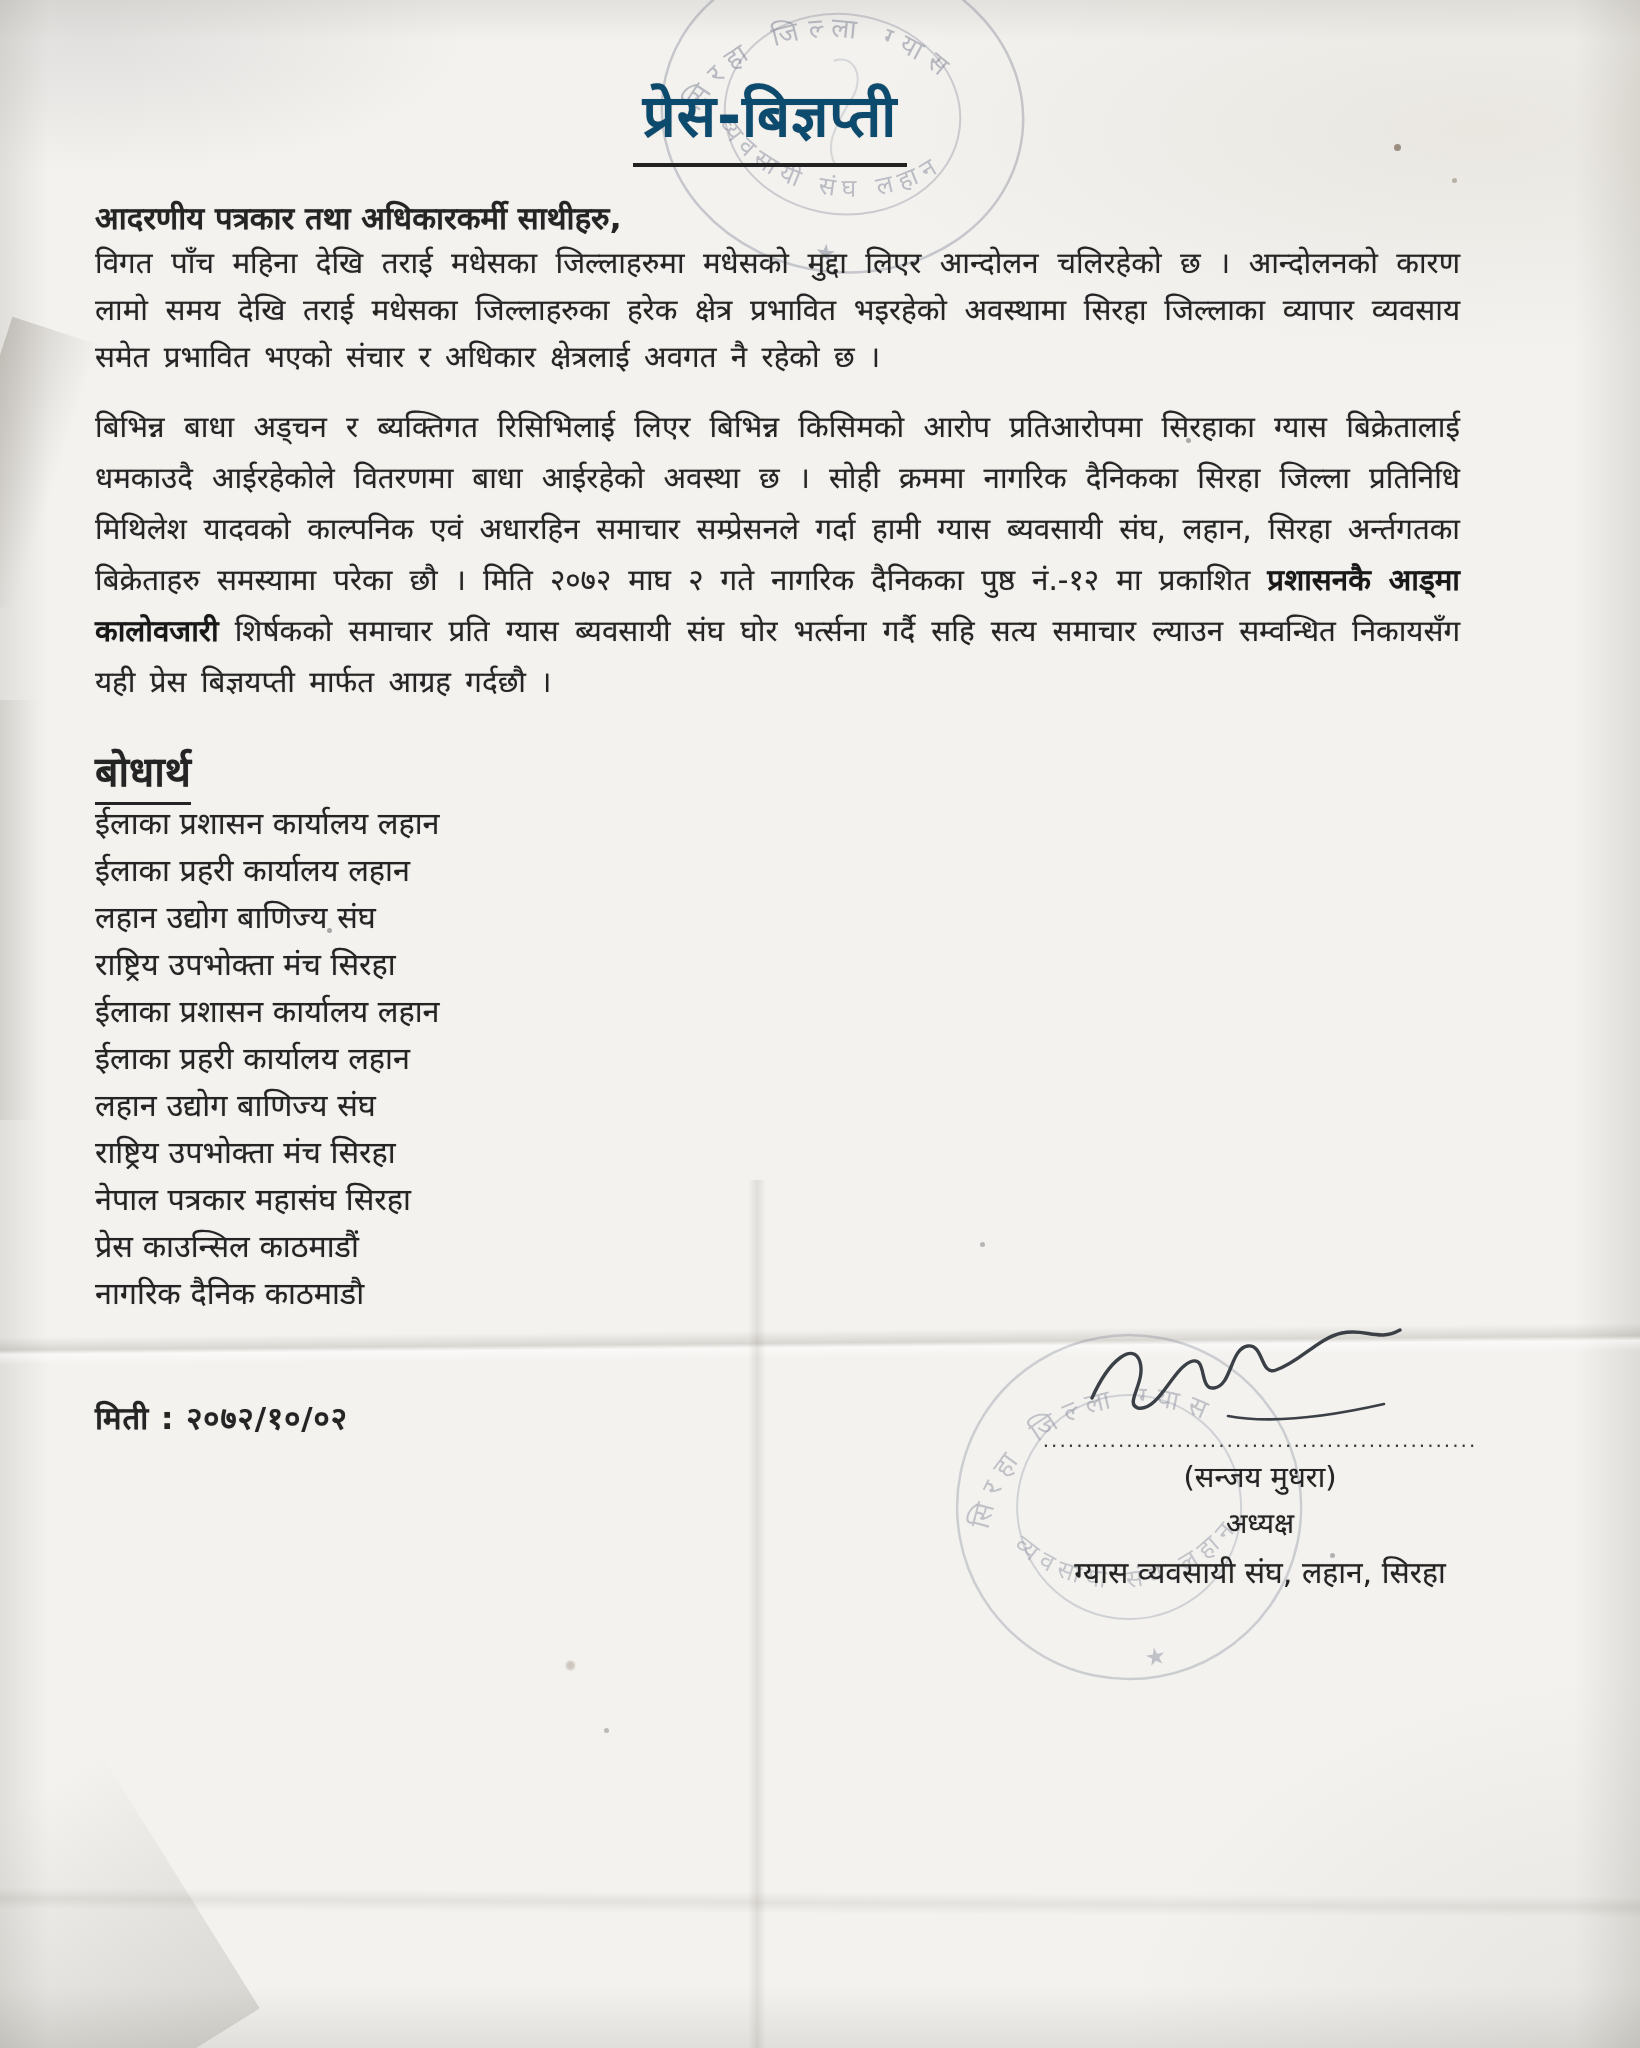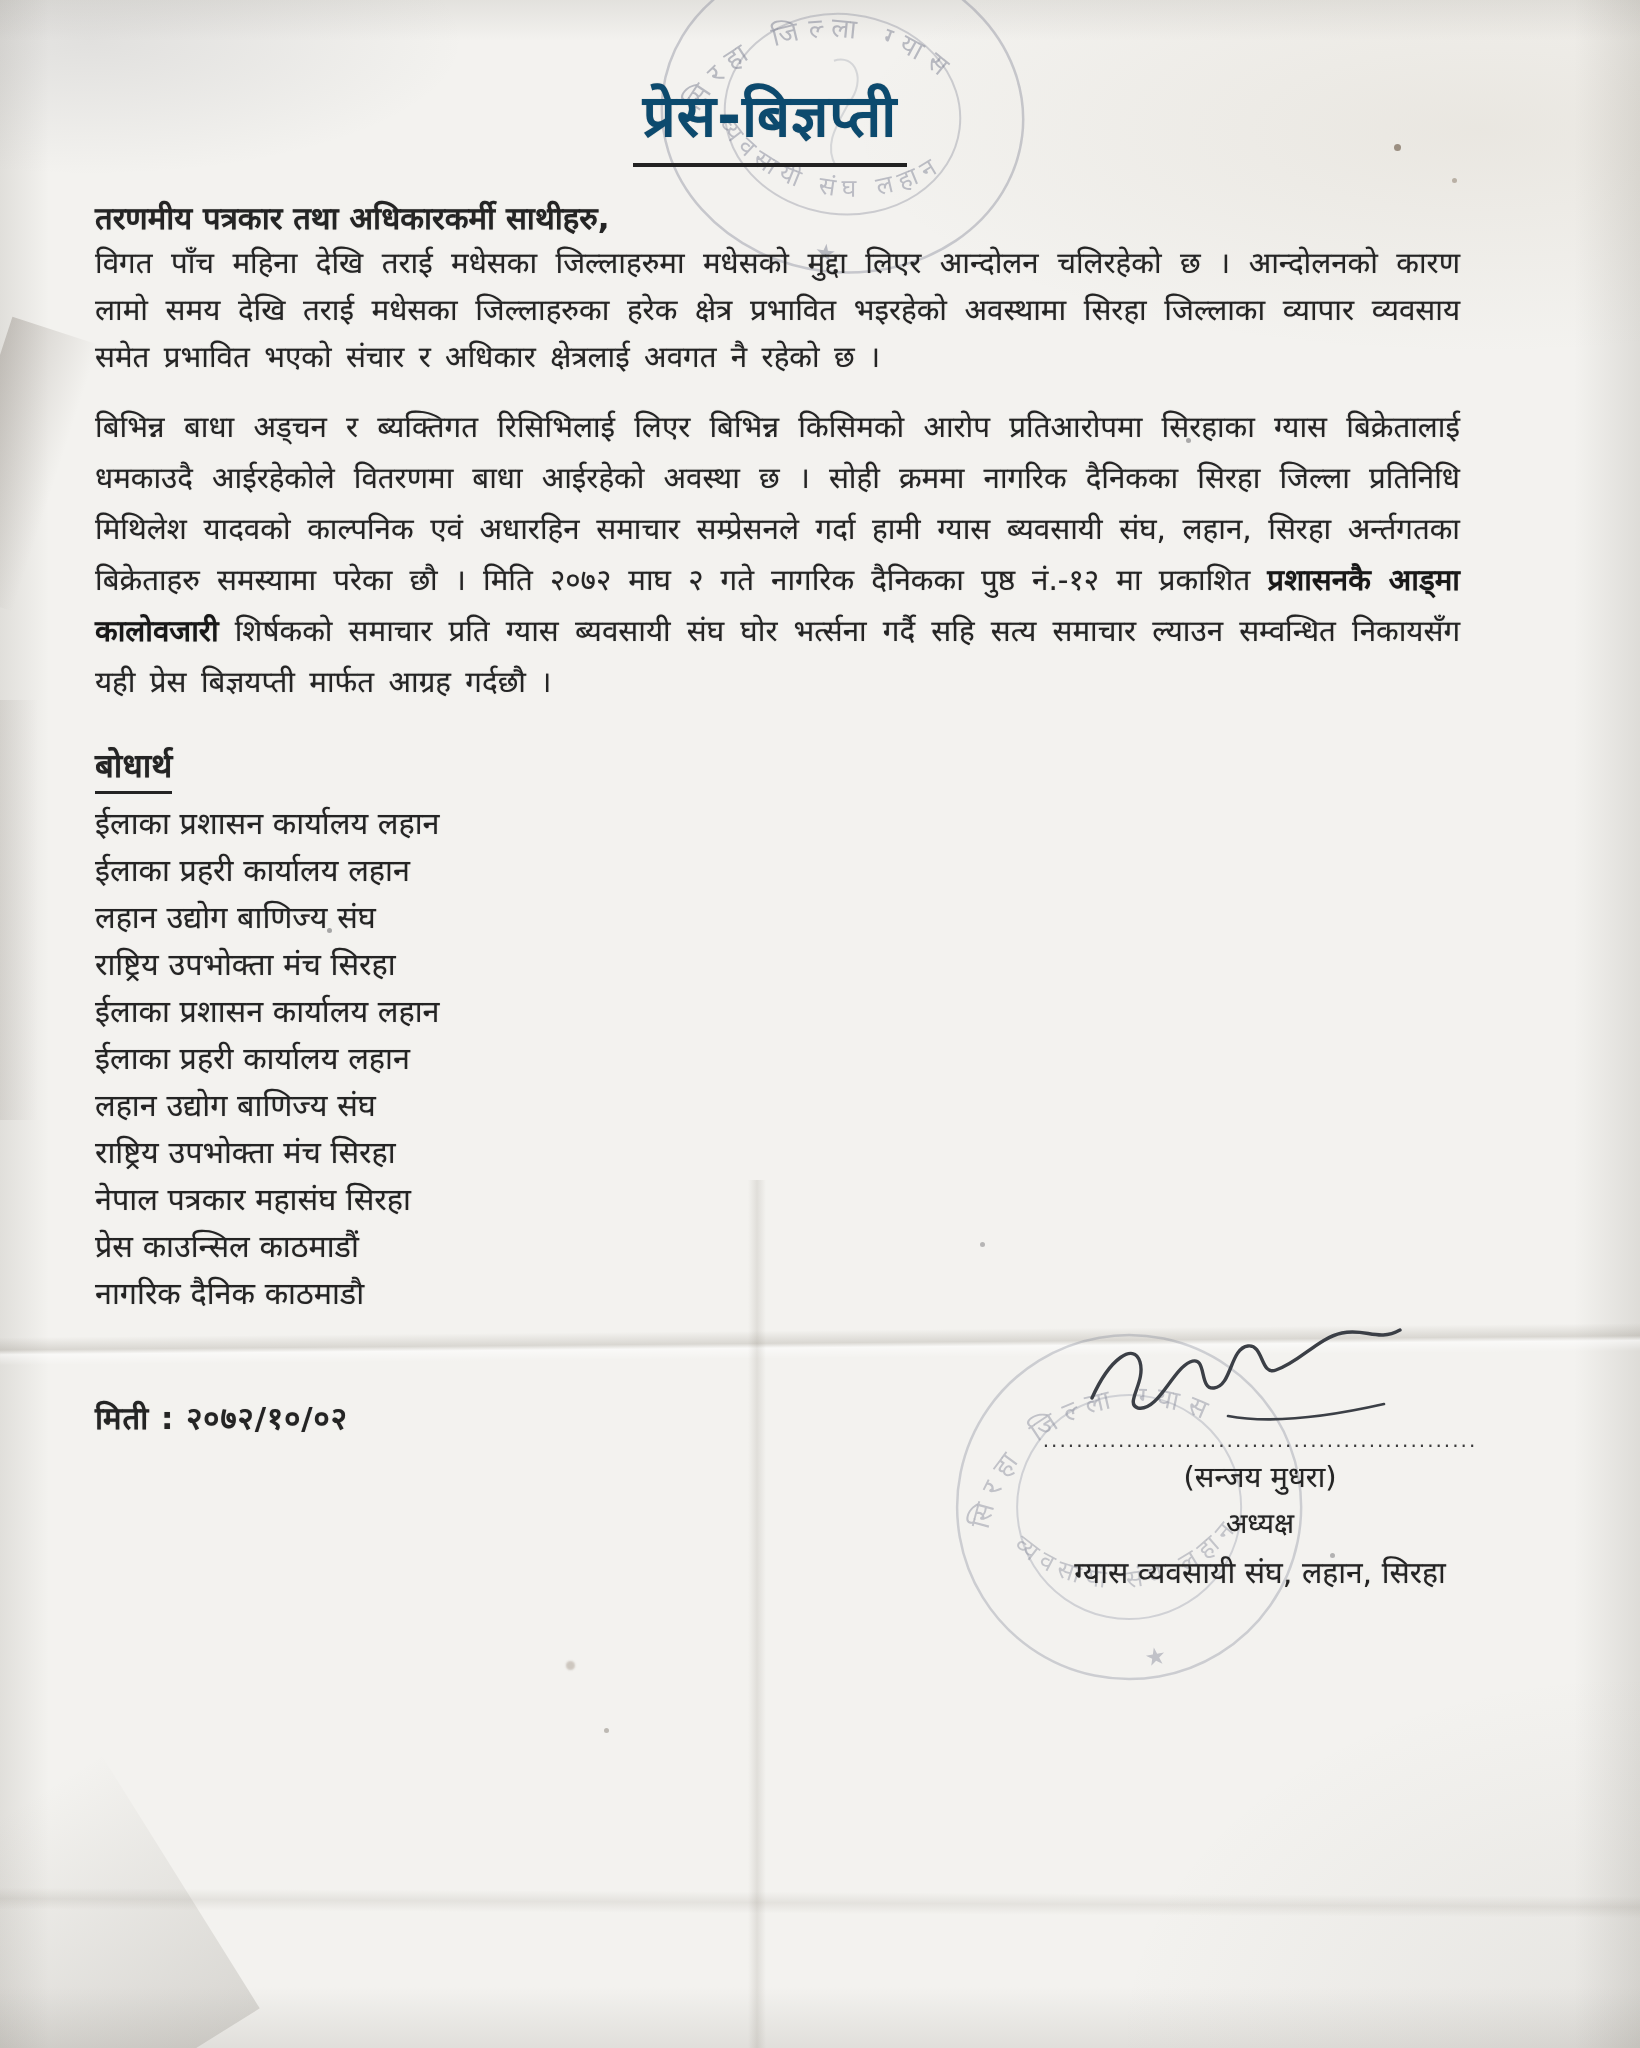--- a/index.html
+++ b/index.html
@@ -48,21 +48,21 @@
   .txt{text-shadow:0 0 1px rgba(40,40,40,0.35);}
   .title-wrap{position:absolute;top:74px;left:0;width:1540px;text-align:center;}
   .title{display:inline-block;font-size:58px;font-weight:bold;color:#0c4a6e;
     letter-spacing:1px;border-bottom:4px solid #222;padding:0 10px 10px 10px;}
   .salutation{position:absolute;top:196px;left:95px;font-size:31px;font-weight:bold;}
   .para{position:absolute;left:95px;width:1365px;font-size:29.5px;line-height:47px;
     text-align:justify;word-spacing:5px;}
   .para1{top:240px;}
   .para2{top:402px;line-height:51px;}
   .para b{font-weight:bold;color:#181818;}
-  .bodhartha-heading{position:absolute;top:742px;left:95px;font-size:33px;font-weight:bold;
+  .bodhartha-heading{position:absolute;top:742px;left:95px;font-size:41px;font-weight:bold;
     border-bottom:3px solid #242424;padding-bottom:4px;}
   .bodhartha-list{position:absolute;top:800px;left:95px;font-size:30.5px;line-height:47px;}
   .date-line{position:absolute;top:1396px;left:95px;font-size:31px;font-weight:bold;letter-spacing:1px;}
   .sig-block{position:absolute;left:1030px;top:1428px;width:460px;text-align:center;}
   .sig-dots{font-size:20px;letter-spacing:2px;color:#3a3a3a;white-space:nowrap;overflow:hidden;}
   .sig-name{font-size:29px;margin-top:4px;}
   .sig-role{font-size:28px;margin-top:8px;}
   .sig-org{font-size:30px;margin-top:10px;white-space:nowrap;}
   .stamp{position:absolute;pointer-events:none;}
   .stamp-top{left:640px;top:-38px;width:400px;height:345px;transform:rotate(7deg);}
@@ -97,21 +97,21 @@
     <text font-size="25" letter-spacing="7" fill="rgba(110,115,135,0.42)">
       <textPath href="#arcTopB" startOffset="30">व्यवसायी संघ लहान</textPath>
     </text>
     <text x="200" y="300" text-anchor="middle" font-size="24" fill="rgba(110,115,135,0.45)">★</text>
   </svg>
 
   <div class="title-wrap">
     <span class="title txt">प्रेस-बिज्ञप्ती</span>
   </div>
 
-  <div class="salutation txt">तरणमीय पत्रकार तथा अधिकारकर्मी साथीहरु,</div>
+  <div class="salutation txt">आदरणीय पत्रकार तथा अधिकारकर्मी साथीहरु,</div>
 
   <div class="para para1 txt">विगत पाँच महिना देखि तराई मधेसका जिल्लाहरुमा मधेसको मुद्दा लिएर आन्दोलन चलिरहेको छ । आन्दोलनको कारण लामो समय देखि तराई मधेसका जिल्लाहरुका हरेक क्षेत्र प्रभावित भइरहेको अवस्थामा सिरहा जिल्लाका व्यापार व्यवसाय समेत प्रभावित भएको संचार र अधिकार क्षेत्रलाई अवगत नै रहेको छ ।</div>
 
   <div class="para para2 txt"><span>बिभिन्न बाधा अड्चन र ब्यक्तिगत रिसिभिलाई लिएर बिभिन्न किसिमको आरोप प्रतिआरोपमा सिरहाका ग्यास बिक्रेतालाई धमकाउदै आईरहेकोले वितरणमा बाधा आईरहेको अवस्था छ । सोही क्रममा नागरिक दैनिकका सिरहा जिल्ला प्रतिनिधि मिथिलेश यादवको काल्पनिक एवं अधारहिन समाचार सम्प्रेसनले गर्दा हामी ग्यास ब्यवसायी संघ, लहान, सिरहा अर्न्तगतका बिक्रेताहरु समस्यामा परेका छौ । मिति २०७२ माघ २ गते नागरिक दैनिकका पुष्ठ नं.-१२ मा प्रकाशित </span><b>प्रशासनकै आड्मा कालोवजारी</b><span> शिर्षकको समाचार प्रति ग्यास ब्यवसायी संघ घोर  भर्त्सना गर्दै सहि सत्य समाचार ल्याउन सम्वन्धित निकायसँग यही प्रेस बिज्ञयप्ती मार्फत आग्रह गर्दछौ ।</span></div>
 
   <div class="bodhartha-heading txt">बोधार्थ</div>
 
   <div class="bodhartha-list txt">
     <div>ईलाका प्रशासन कार्यालय लहान</div>
     <div>ईलाका प्रहरी कार्यालय लहान</div>

